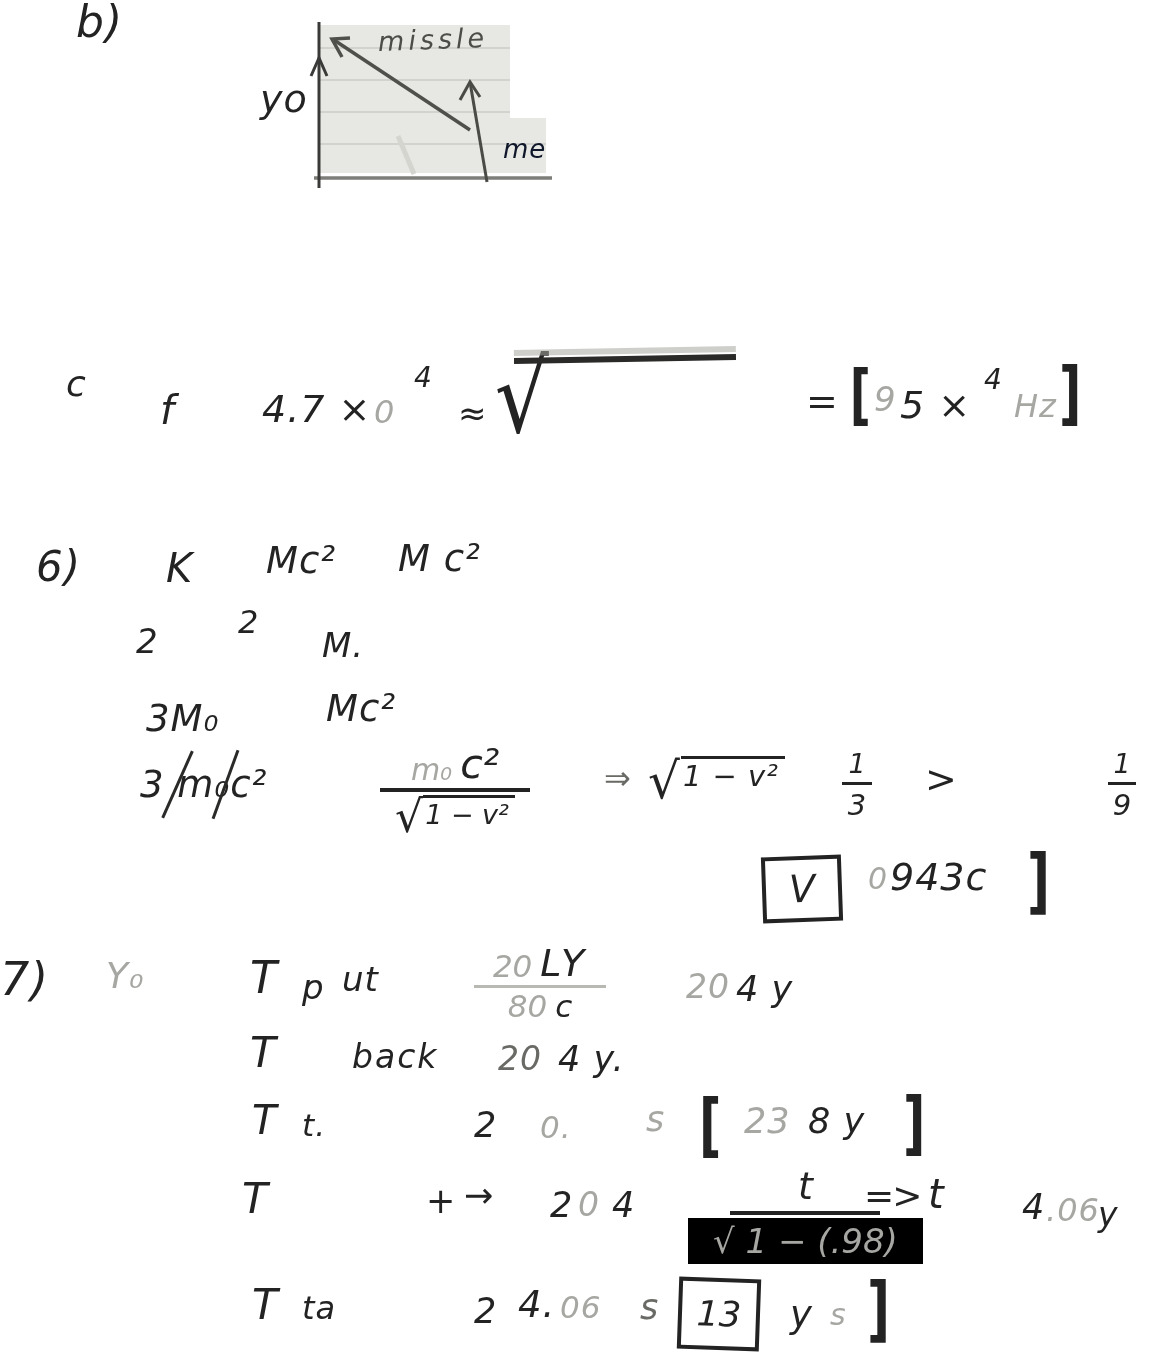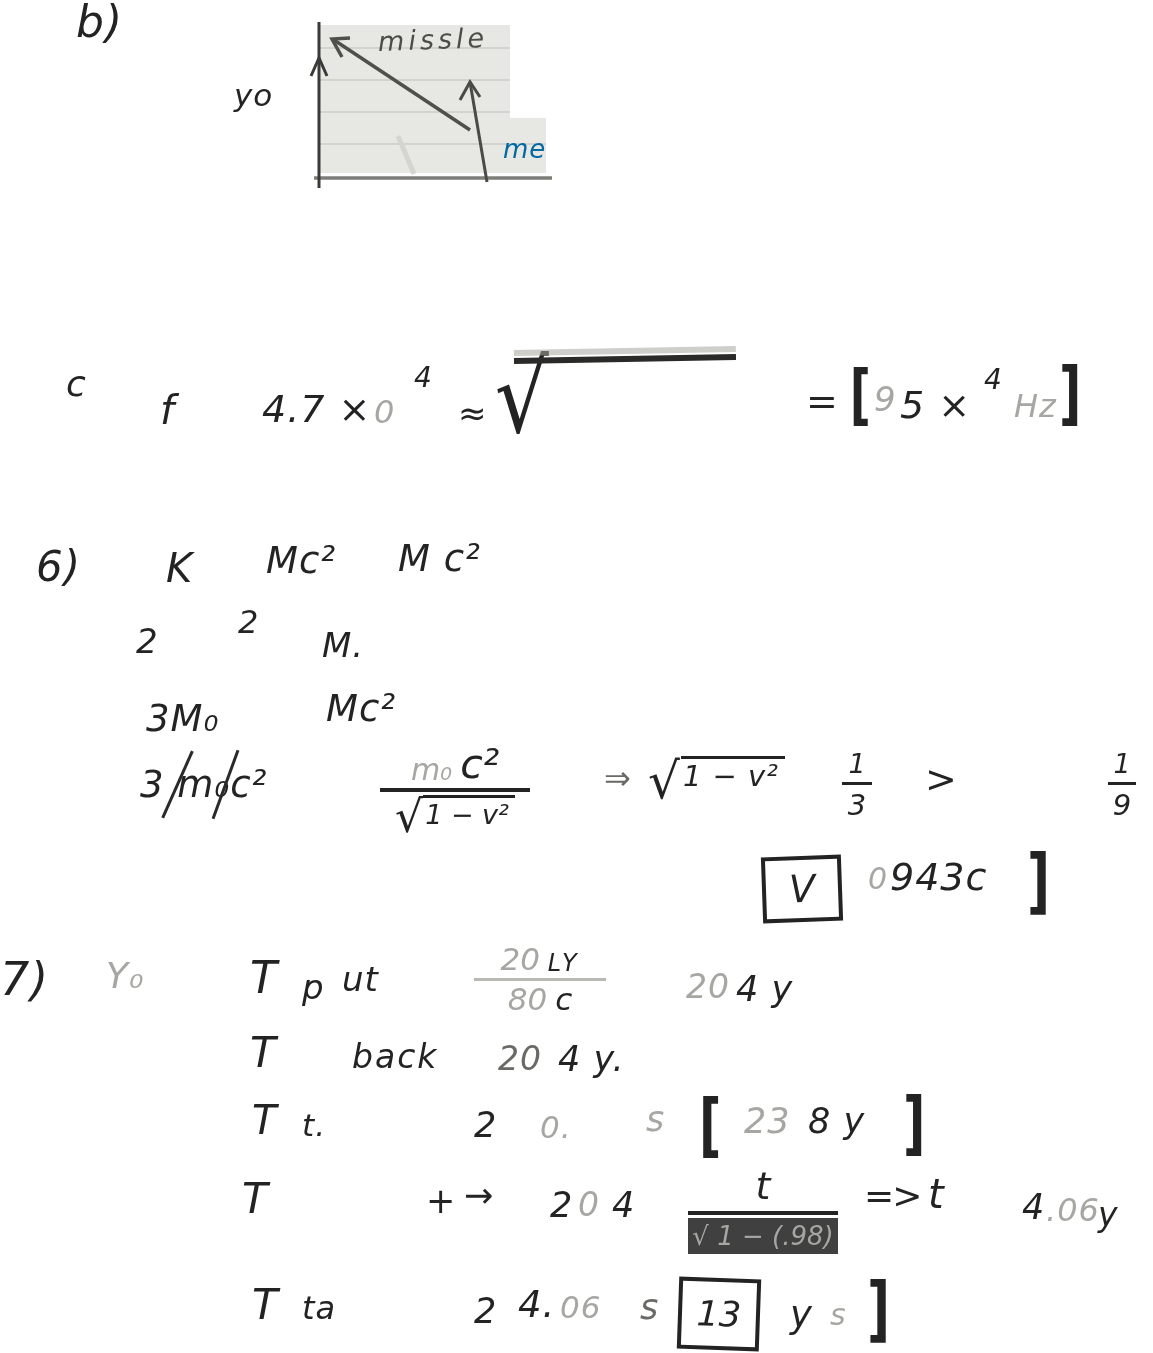--- a/index.html
+++ b/index.html
@@ -44,23 +44,23 @@
     <line x1="100" y1="118" x2="116" y2="156" stroke="#d5d5d0" stroke-width="5"></line>
     <line x1="16" y1="160" x2="254" y2="160" stroke="#7d7d79" stroke-width="3.5"></line>
     <line x1="21" y1="170" x2="21" y2="4" stroke="#3a3a38" stroke-width="3"></line>
     <polyline points="13,58 21,40 29,58" fill="none" stroke="#3a3a38" stroke-width="3"></polyline>
     <line x1="172" y1="112" x2="36" y2="22" stroke="#4f4f4c" stroke-width="3.5"></line>
     <polyline points="52,20 34,21 44,39" fill="none" stroke="#4f4f4c" stroke-width="3.5"></polyline>
     <line x1="189" y1="164" x2="172" y2="64" stroke="#4a4a47" stroke-width="3"></line>
     <polyline points="162,82 172,64 182,79" fill="none" stroke="#4a4a47" stroke-width="3"></polyline>
   </svg>
 
-  <span class="tok" style="left:234px;top:80px;font-size:31px;">yo</span>
+  <span class="tok" style="left:260px;top:80px;font-size:38px;">yo</span>
   <span class="tok r-2" style="left:378px;top:26px;font-size:27px;letter-spacing:4px;color:#4c4c49;">missle</span>
-  <span class="tok" style="left:503px;top:136px;font-size:26px;color:#0369a1;">me</span>
+  <span class="tok" style="left:503px;top:136px;font-size:26px;color:#0f172a;">me</span>
 
   
   <span class="tok" style="left:66px;top:366px;font-size:36px;">c</span>
   <span class="tok" style="left:160px;top:390px;font-size:40px;">f</span>
   <span class="tok" style="left:262px;top:390px;font-size:38px;">4.7 ×</span>
   <span class="tok faint" style="left:374px;top:396px;font-size:32px;">0</span>
   <span class="tok" style="left:414px;top:364px;font-size:28px;">4</span>
   <span class="tok" style="left:458px;top:396px;font-size:34px;">≈</span>
 
   <span class="tok radical" style="left:490px;top:348px;font-size:100px;transform:scaleX(.85);">√</span>
@@ -130,21 +130,21 @@
   <span class="tok" style="left:0px;top:956px;font-size:46px;">7)</span>
   <span class="tok faint" style="left:106px;top:958px;font-size:36px;">Y₀</span>
 
   <span class="tok" style="left:250px;top:956px;font-size:44px;">T</span>
   <span class="tok" style="left:302px;top:970px;font-size:34px;">p</span>
   <span class="tok" style="left:342px;top:962px;font-size:34px;">ut</span>
 
   <div class="frac" style="left:474px;top:944px;">
     <span class="row">
       <span class="faint" style="font-size:31px;">20</span>
-      <span style="font-size:24px;letter-spacing:3px;">LY</span>
+      <span style="font-size:38px;letter-spacing:3px;">LY</span>
     </span>
     <span class="bar" style="width:132px;border-top-color:#b9b9b4;"></span>
     <span class="row">
       <span class="faint" style="font-size:31px;">80</span>
       <span style="font-size:31px;">c</span>
     </span>
   </div>
   <span class="tok faint" style="left:686px;top:970px;font-size:33px;">20</span>
   <span class="tok" style="left:736px;top:972px;font-size:35px;">4 y</span>
 
@@ -166,21 +166,21 @@
   <span class="tok" style="left:242px;top:1178px;font-size:42px;">T</span>
   <span class="tok" style="left:426px;top:1184px;font-size:35px;font-style:normal;">+</span>
   <span class="tok" style="left:464px;top:1178px;font-size:35px;font-style:normal;">→</span>
   <span class="tok" style="left:550px;top:1188px;font-size:35px;">2</span>
   <span class="tok faint" style="left:578px;top:1188px;font-size:33px;">0</span>
   <span class="tok" style="left:612px;top:1188px;font-size:35px;">4</span>
 
   <div class="frac" style="left:688px;top:1164px;">
     <span style="font-size:38px;">t</span>
     <span class="bar" style="width:150px;border-top-width:4px;"></span>
-    <span class="faint" style="font-size:26px;background:#404040;padding:3px 4px;">√ 1 − (.98)</span>
+    <span class="faint" style="font-size:34px;background:#000000;padding:3px 25px;">√ 1 − (.98)</span>
   </div>
 
   <span class="tok" style="left:864px;top:1178px;font-size:36px;font-style:normal;letter-spacing:-2px;">=&gt;</span>
   <span class="tok" style="left:928px;top:1174px;font-size:40px;">t</span>
   <span class="tok" style="left:1022px;top:1190px;font-size:35px;">4</span>
   <span class="tok faint" style="left:1046px;top:1194px;font-size:32px;">.06</span>
   <span class="tok" style="left:1098px;top:1198px;font-size:33px;">y</span>
 
   <span class="tok" style="left:252px;top:1284px;font-size:42px;">T</span>
   <span class="tok" style="left:302px;top:1292px;font-size:32px;">ta</span>

